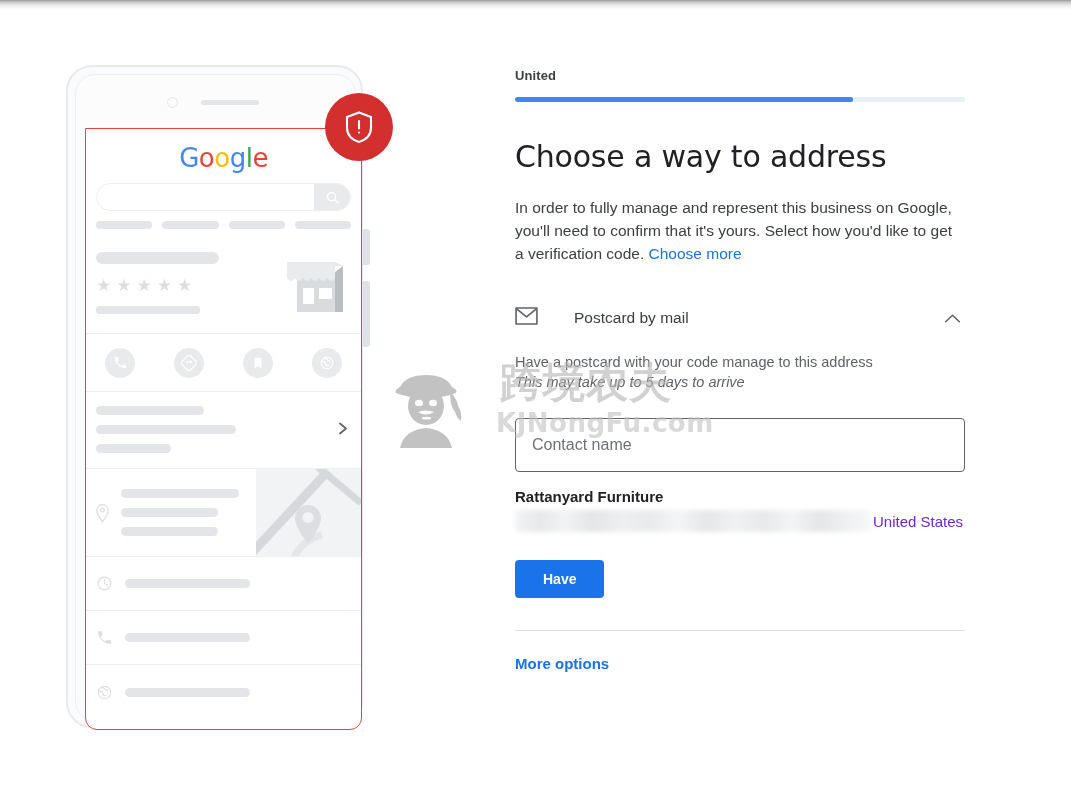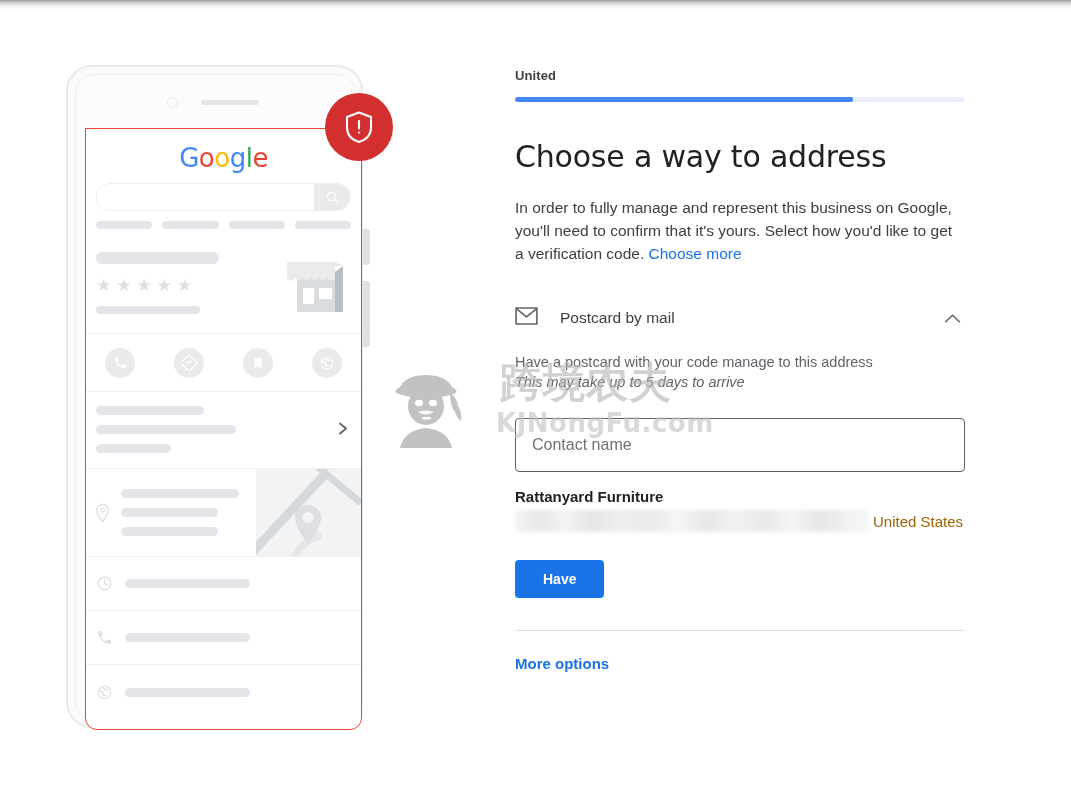--- a/index.html
+++ b/index.html
@@ -185,21 +185,21 @@
     font-family: "DejaVu Sans", sans-serif;
   }
   #description {
     font-size: 15.5px; line-height: 23px; color: #3c4043;
     margin-top: 22px; width: 448px;
   }
   #description a { color: #1a73e8; text-decoration: none; }
 
   
   #option-header {
-    display: flex; align-items: center; gap: 22px;
+    display: flex; align-items: center; gap: 36px;
     margin-top: 40px; height: 26px; position: relative;
   }
   #option-title { font-size: 15.5px; color: #3c4043; font-weight: 400; }
   #option-collapse {
     position: absolute; right: 2px; top: 2px;
     width: 22px; height: 22px;
     display: flex; align-items: center; justify-content: center;
   }
   #option-desc {
     margin-top: 21px; font-size: 14.5px; color: #5f6368; line-height: 20px;
@@ -215,21 +215,21 @@
     padding: 0 16px; font-family: "Liberation Sans", sans-serif;
     outline: none;
   }
   #contact-input::placeholder { color: #6d7175; }
 
   #business-name {
     margin-top: 16px; font-size: 15px; font-weight: 700; color: #202124;
   }
   #address-line {
     margin-top: 8px; height: 19px; position: relative;
-    font-size: 15px; color: #a16207; text-align: center;
+    font-size: 15px; color: #6d28d9; text-align: center;
   }
   #address-redaction {
     position: absolute; left: 0; top: -3px;
     width: 355px; height: 22px;
     border-radius: 4px;
     background:
       linear-gradient(90deg,
         #f3f4f5 0%, #e7e8ea 7%, #f2f3f4 14%, #e4e5e7 22%,
         #eeeff0 30%, #e9eaec 38%, #f4f5f6 46%, #e6e7e9 54%,
         #f0f1f2 62%, #e8e9eb 70%, #f3f4f5 78%, #e5e6e8 86%,

